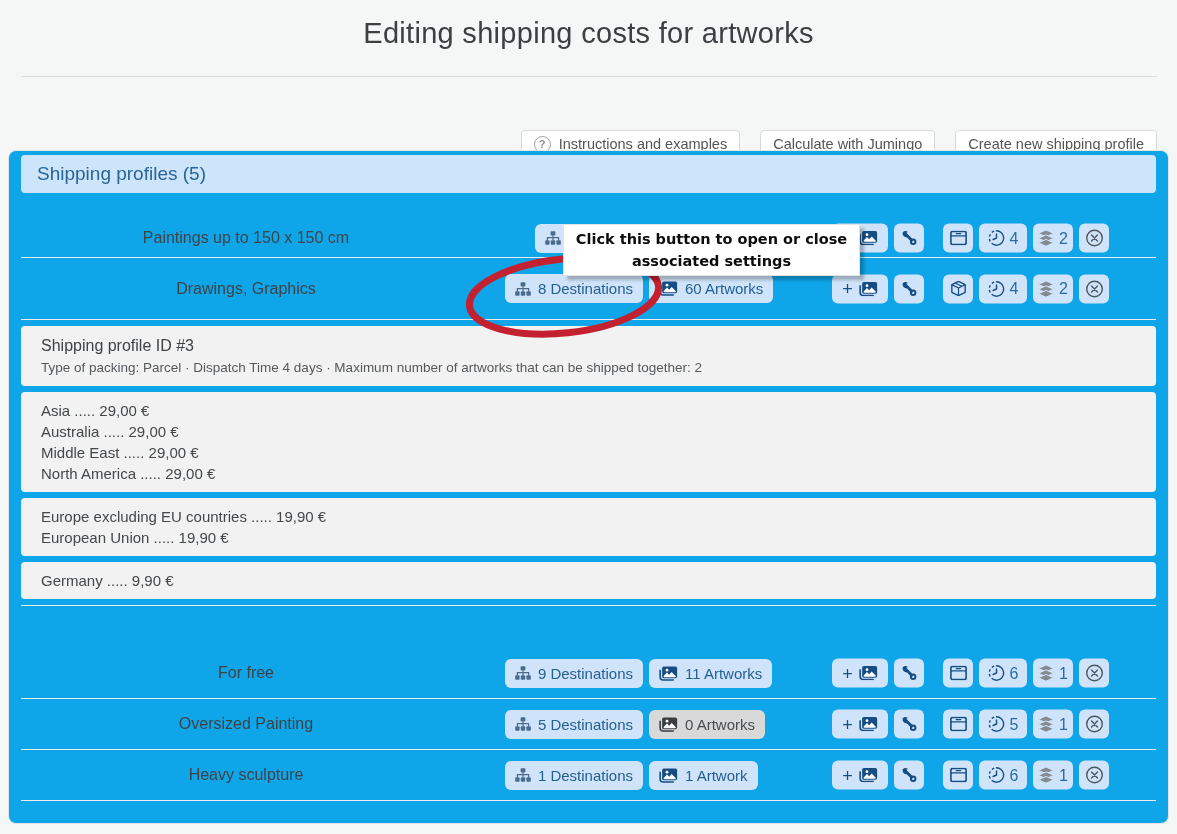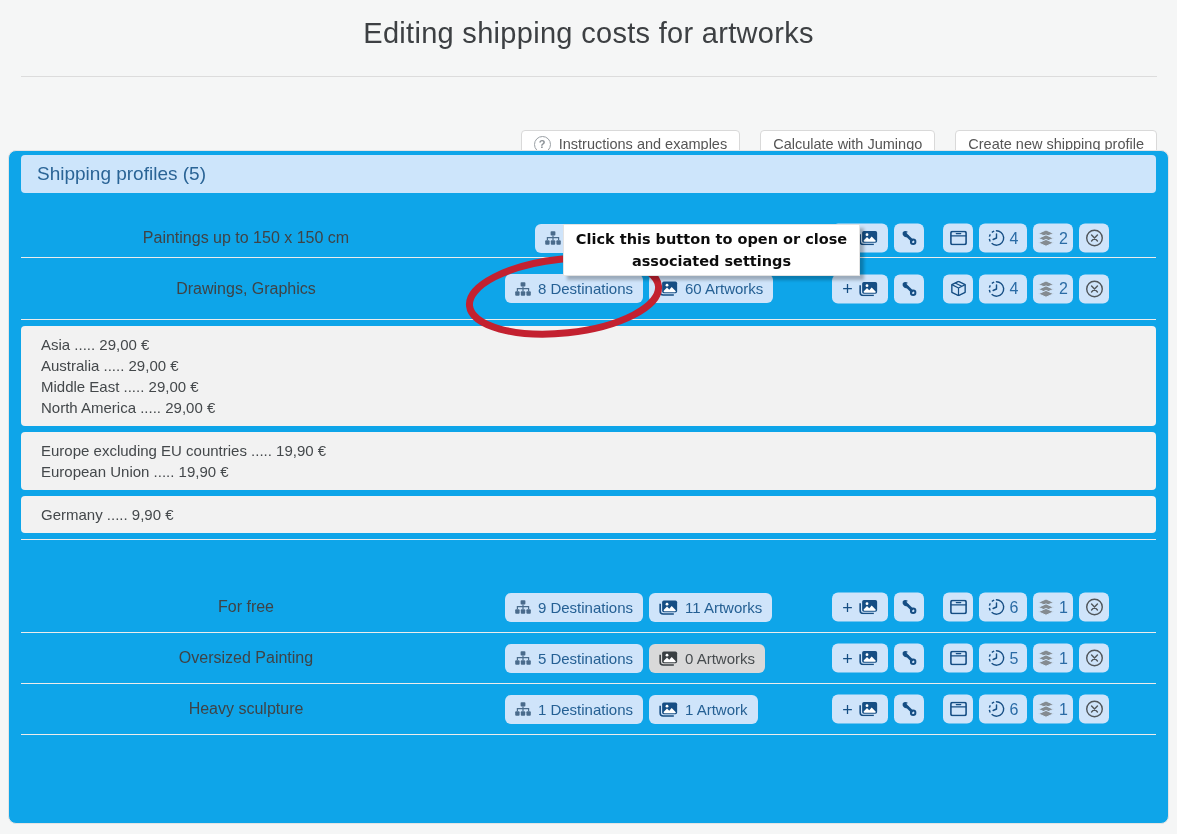--- a/index.html
+++ b/index.html
@@ -223,20 +223,24 @@
         </button>
         <button class="act">
           <svg class="x-ic" width="19" height="19">
               <use href="#i-xcircle"></use>
             </svg>
         </button>
       </div>
     </div>
 
     <div class="detail-box">
+      <div class="detail-title">Shipping profile ID #3</div>
+      <div class="detail-meta">Type of packing: Parcel ·  Dispatch Time 4 days ·  Maximum number of artworks that can be shipped together: 2</div>
+    </div>
+    <div class="detail-box">
       <div class="price-line">Asia ..... 29,00 €</div>
       <div class="price-line">Australia ..... 29,00 €</div>
       <div class="price-line">Middle East ..... 29,00 €</div>
       <div class="price-line">North America ..... 29,00 €</div>
     </div>
     <div class="detail-box">
       <div class="price-line">Europe excluding EU countries ..... 19,90 €</div>
       <div class="price-line">European Union ..... 19,90 €</div>
     </div>
     <div class="detail-box">

